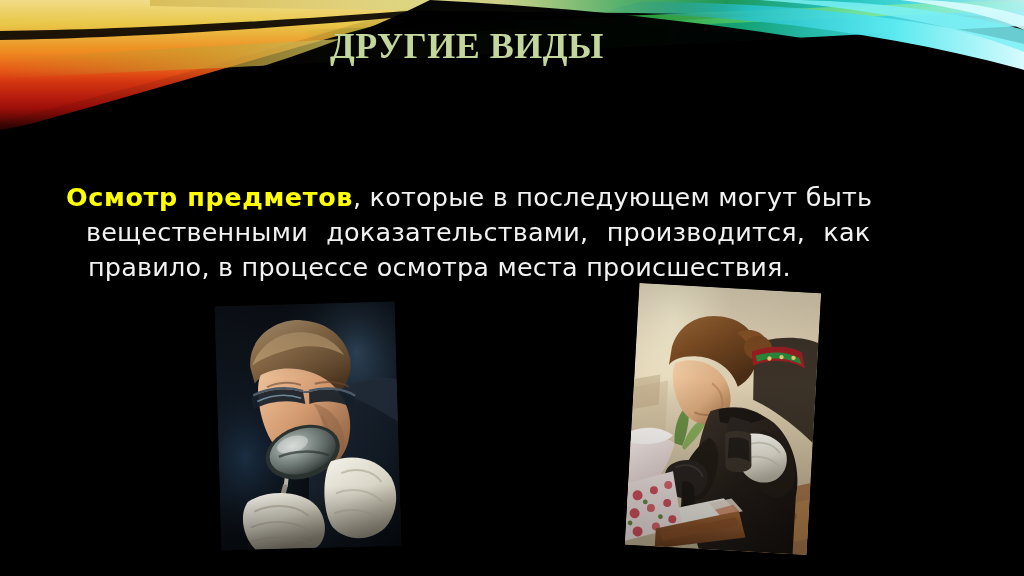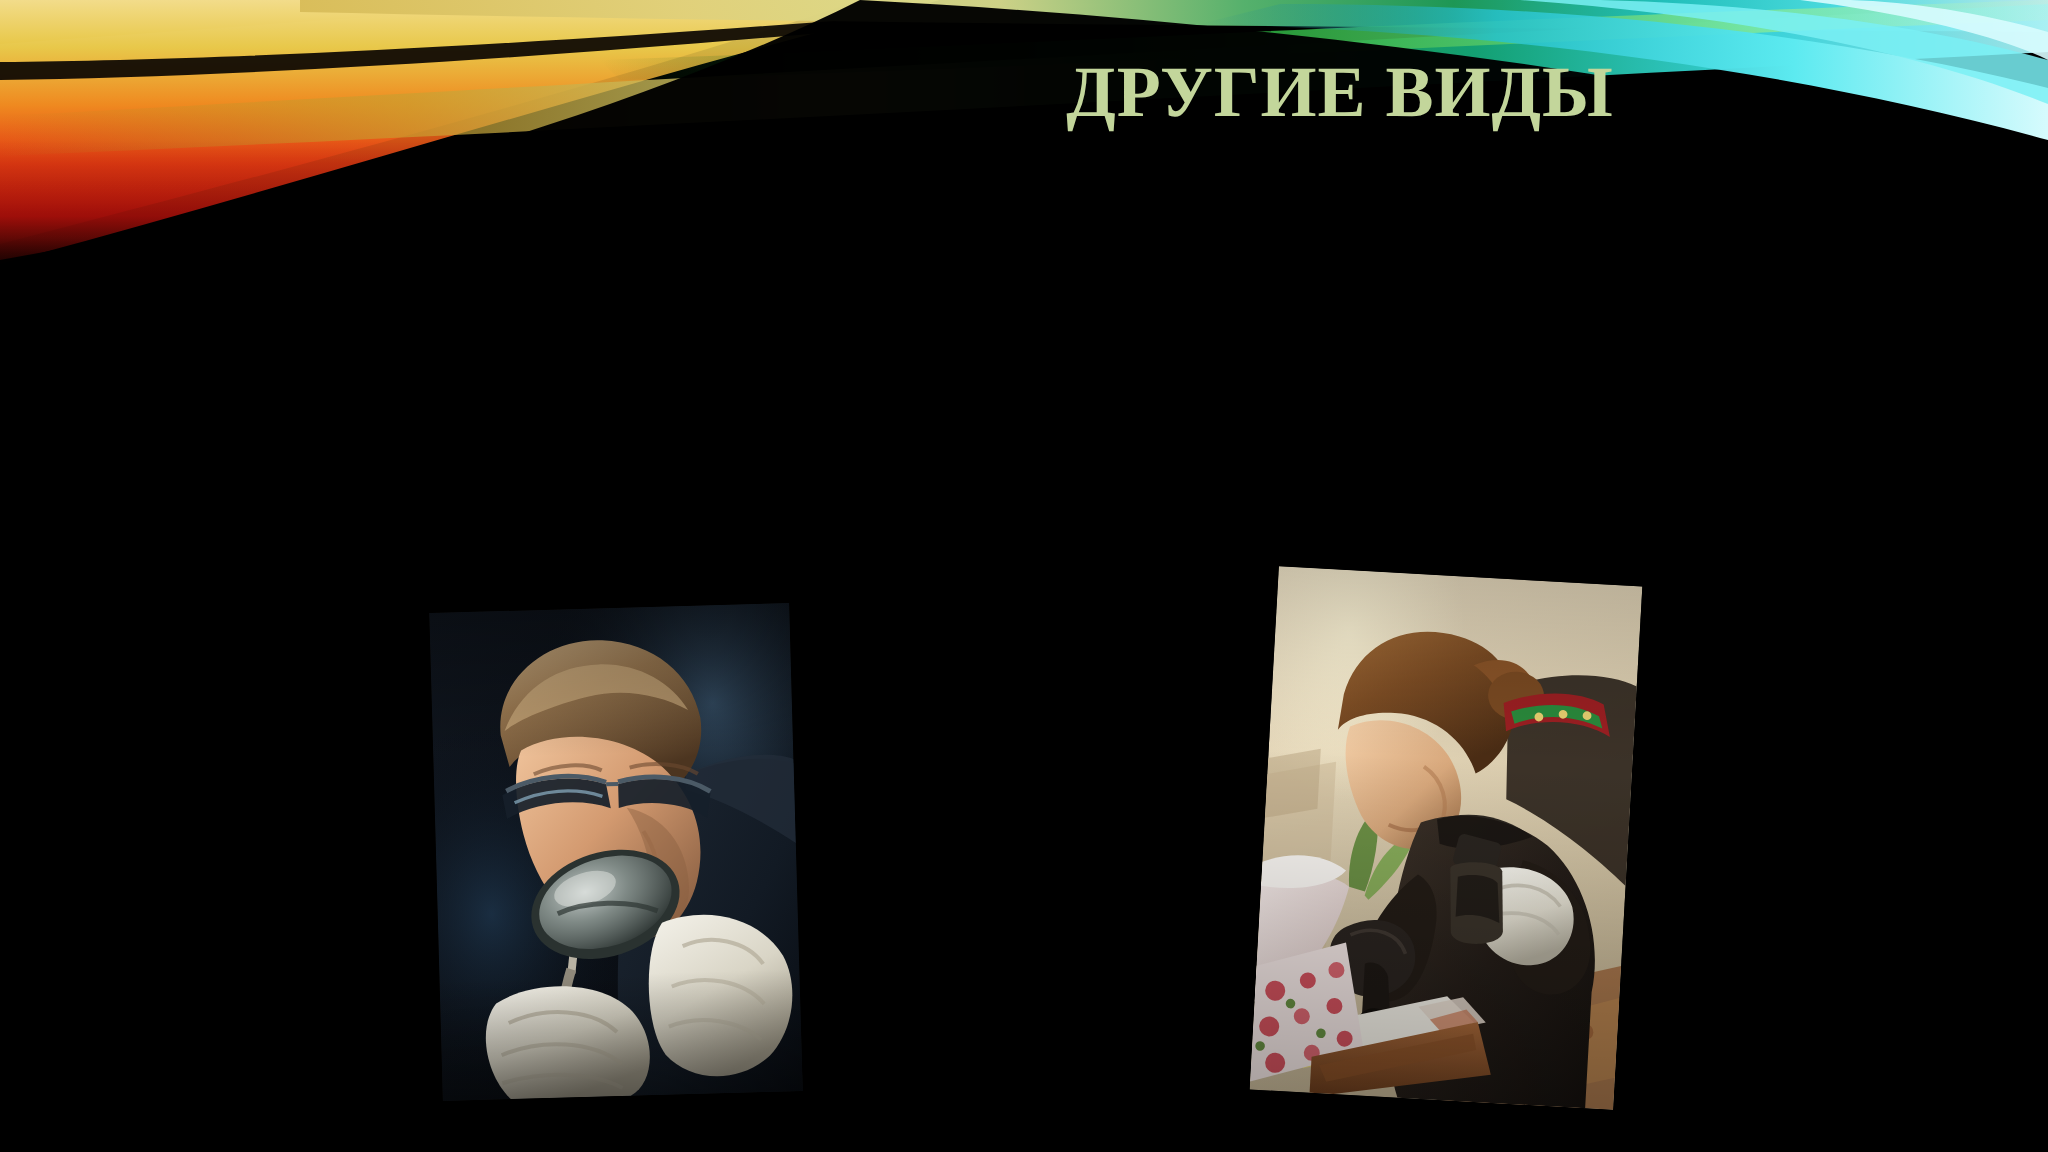--- a/index.html
+++ b/index.html
@@ -24,21 +24,21 @@
     width:1024px; height:160px;
     overflow:hidden;
     pointer-events:none;
   }
 
   
   #title-block {
     position:absolute;
     left:330px; top:24px;
     width:680px;
-    text-align:center;
+    text-align:left;
     z-index:5;
   }
   .title-line {
     font-family:"Liberation Serif", serif;
     font-weight:bold;
     font-size:36px;
     line-height:45px;
     letter-spacing:0.5px;
     color:#c3d69b;
     white-space:nowrap;
@@ -179,20 +179,27 @@
       <path d="M430,0 C620,10 820,34 1024,80 L1024,160 L0,160 L0,130 C180,98 330,50 430,0 Z" fill="#000000" opacity="0.97"></path>
 
       <rect x="0" y="70" width="1024" height="90" fill="url(#fadeBottom)"></rect>
     </svg>
   </div>
 
   <div id="title-block">
     <div class="title-line l1">ДРУГИЕ ВИДЫ</div>
   </div>
 
+  <div id="body-block">
+    <div class="body-line l1">
+      <span class="lead">Осмотр предметов</span><span>, которые в последующем могут быть</span>
+    </div>
+    <div class="body-line l2">вещественными доказательствами, производится, как</div>
+    <div class="body-line l3">правило, в процессе осмотра места происшествия.</div>
+  </div>
 
   <div class="photo" id="photo-left">
     <svg viewBox="0 0 180 244" preserveAspectRatio="none">
       <defs>
         <linearGradient id="bgL" x1="0" y1="0" x2="1" y2="1">
           <stop offset="0%" stop-color="#10161f"></stop>
           <stop offset="45%" stop-color="#0c1118"></stop>
           <stop offset="100%" stop-color="#05080c"></stop>
         </linearGradient>
         <radialGradient id="blurLight" cx="0.78" cy="0.2" r="0.5">

